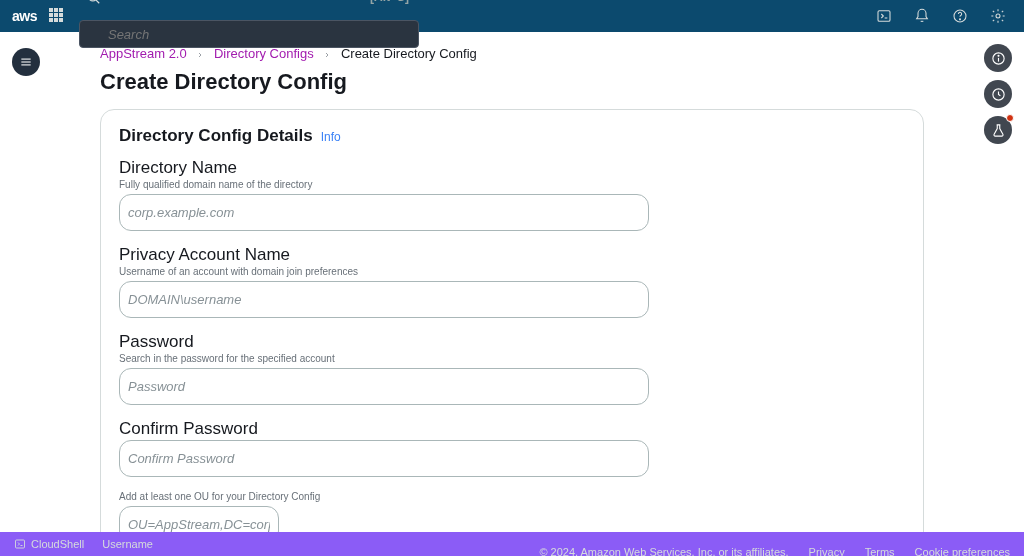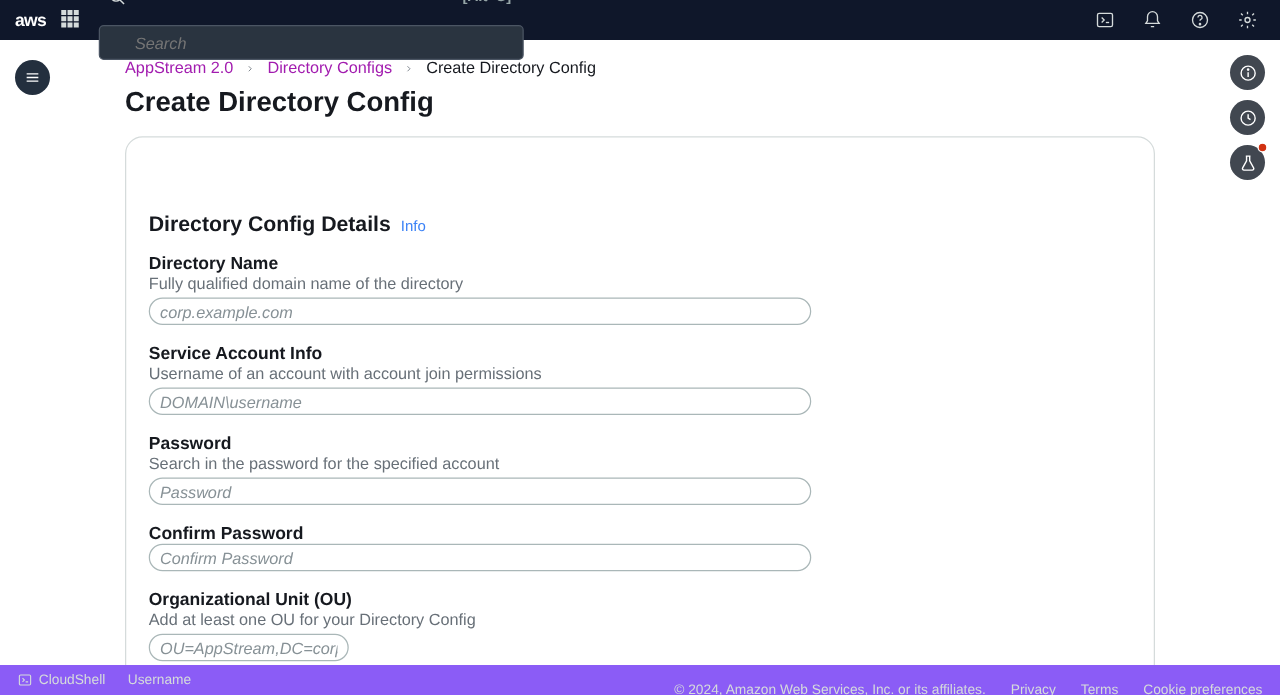--- a/index.html
+++ b/index.html
@@ -1,19 +1,19 @@
 <!DOCTYPE html>
 <html><head>
 <meta charset="utf-8">
 <style>
   * { box-sizing: border-box; margin: 0; padding: 0; }
   body { font-family: "Amazon Ember", "Helvetica Neue", Arial, sans-serif; font-size: 13px; color: #16191f; background: #fff; }
   
   
-  .topnav { background: #0f172a; height: 32px; display: flex; align-items: center; padding: 0 12px; color: #d5dbdb; }
+  .topnav { background: #0c4a6e; height: 32px; display: flex; align-items: center; padding: 0 12px; color: #d5dbdb; }
   .aws-logo { font-weight: bold; color: #fff; font-size: 14px; margin-right: 12px; letter-spacing: -0.5px; }
   .grid-icon { width: 16px; height: 16px; display: grid; grid-template-columns: repeat(3,4px); grid-template-rows: repeat(3,4px); gap:1px; margin-right: 14px; cursor:pointer;}
   .grid-icon span { background:#d5dbdb; width:4px; height:4px; }
   .search-wrap { flex:0 0 340px; position:relative; }
   .search-input { width:100%; background:#2a3440; border:1px solid #4b5563; border-radius:4px; height:28px; padding:0 60px 0 28px; color:#d5dbdb; font-style:italic; font-size:13px;margin-top:36px; }
   .search-icon-svg { position:absolute; left:8px; top:7px; width:14px; height:14px; fill:#d5dbdb;}
   .search-hint { position:absolute; right:10px; top:6px; color:#95a5a6; font-size:12px;font-weight:bold;}
   .topnav-spacer { flex:1; }
   .topnav-icons { display:flex; gap:22px; align-items:center; margin-right:6px; }
   .topnav-icons svg { width:16px; height:16px; fill:none; stroke:#d5dbdb; stroke-width:1.6; cursor:pointer;}
@@ -30,27 +30,27 @@
   
   
   .main { margin: 0 100px 0 100px; padding-top:8px; padding-bottom:20px; }
   .breadcrumbs { font-size:13px; padding:6px 0 4px; }
   .breadcrumbs a { color:#a21caf; text-decoration:none; }
   .bc-sep { display:inline-block; margin:0 6px; color:#687078; }
   .bc-sep svg { width:8px; height:8px; stroke:#687078; stroke-width:2; fill:none; vertical-align:middle;}
   .page-title { font-size:22px; font-weight:700; margin:4px 0 14px; }
   
   .panel { border:1px solid #d5dbdb; border-radius:14px; padding:16px 18px 20px; }
-  .section-header { font-size:17px; font-weight:700; display:flex; align-items:baseline; gap:8px; margin-bottom:12px;margin-top:44px;}
+  .section-header { font-size:17px; font-weight:700; display:flex; align-items:baseline; gap:8px; margin-bottom:12px;}
   .info-link { font-size:12px; font-weight:400; color:#3b82f6; cursor:pointer; }
   
   .form-group { margin-bottom:14px; }
-  .field-label { font-size:14px; font-weight:700; margin-bottom:1px; display:block;}
-  .field-desc { font-size:13px; color:#687078; margin-bottom:4px; }
-  .text-input { width:530px; max-width:100%; height:22px; border:1px solid #aab7b8; border-radius:12px; padding:0 8px; font-size:13px; }
+  .field-label { font-size:17px; font-weight:400; margin-bottom:1px; display:block;}
+  .field-desc { font-size:10px; color:#687078; margin-bottom:4px; }
+  .text-input { width:530px; max-width:100%; height:37px; border:1px solid #aab7b8; border-radius:12px; padding:0 8px; font-size:13px; }
   .text-input::placeholder { color:#879196; font-style:italic; }
   .text-input.small { width:160px; }
   
   .outline-btn { border:1px solid #0073bb; color:#0073bb; background:#fff; border-radius:16px; padding:6px 16px; font-size:13px; font-weight:600; cursor:pointer; }
   
   
   .footer { position:fixed; bottom:0; left:0; right:0; height:24px; background:#8b5cf6; color:#d5dbdb; display:flex; align-items:center; font-size:11px; padding:0 14px; }
   .footer-left { display:flex; gap:18px; align-items:center;}
   .footer-left .cs { display:flex; align-items:center; gap:5px; cursor:pointer;}
   .footer-left svg { width:12px; height:12px; stroke:#d5dbdb; stroke-width:1.8; fill:none;}
@@ -155,38 +155,37 @@
       <span class="info-link">Info</span>
     </div>
 
     <div class="form-group">
       <label class="field-label">Directory Name</label>
       <div class="field-desc">Fully qualified domain name of the directory</div>
       <input class="text-input" type="text" placeholder="corp.example.com" style="">
     </div>
 
     <div class="form-group">
-      <label class="field-label">Service Account Info</label>
-      <div class="field-desc">Username of an account with account join permissions</div>
+      <label class="field-label">Privacy Account Name</label>
+      <div class="field-desc">Username of an account with domain join preferences</div>
       <input class="text-input" type="text" placeholder="DOMAIN\username" style="">
     </div>
 
     <div class="form-group">
       <label class="field-label">Password</label>
       <div class="field-desc">Search in the password for the specified account</div>
       <input class="text-input" type="password" placeholder="Password" style="">
     </div>
 
     <div class="form-group">
       <label class="field-label">Confirm Password</label>
       <input class="text-input" type="password" placeholder="Confirm Password" style="">
     </div>
 
     <div class="form-group">
-      <label class="field-label">Organizational Unit (OU)</label>
       <div class="field-desc">Add at least one OU for your Directory Config</div>
       <input class="text-input small" type="text" placeholder="OU=AppStream,DC=corp,DC=example,DC=com" style="">
     </div>
 
     <button class="outline-btn">Add Organizational Unit</button>
 
     
     
   </div>
 </div>

